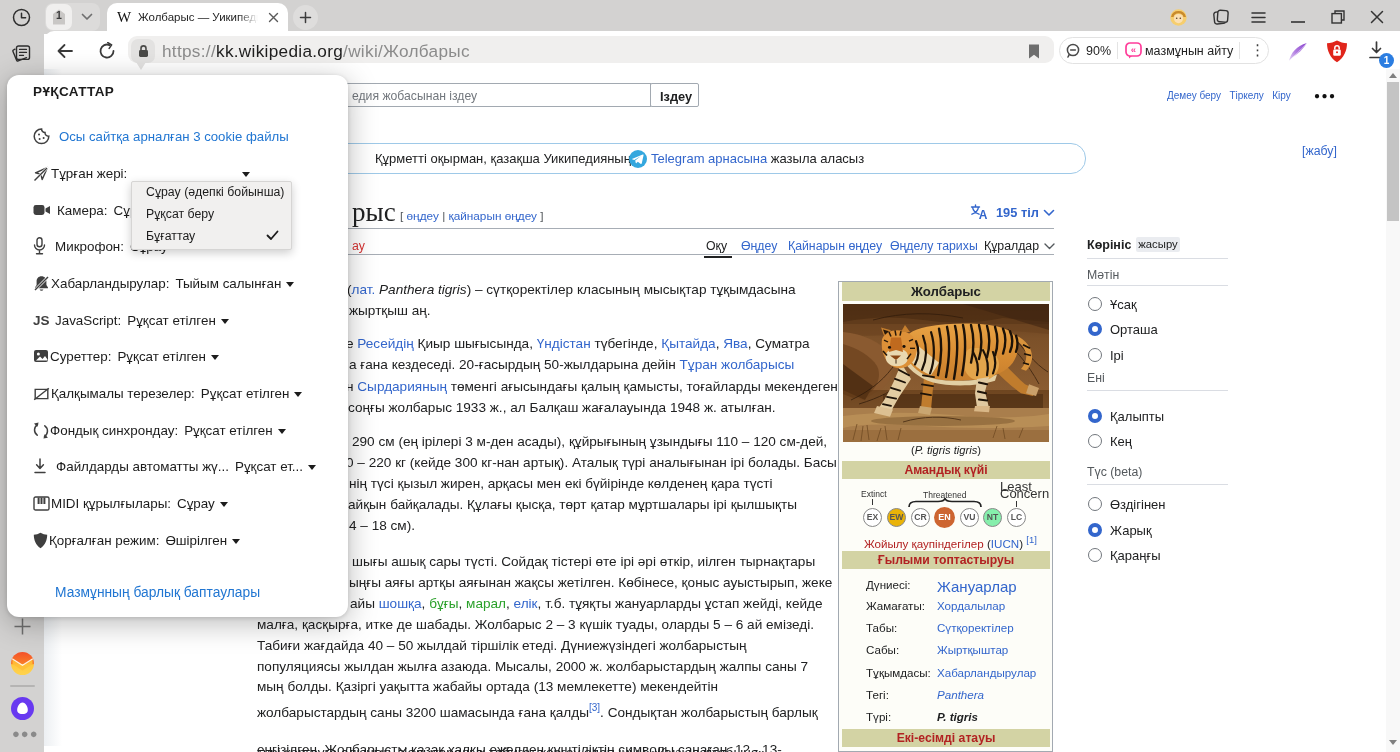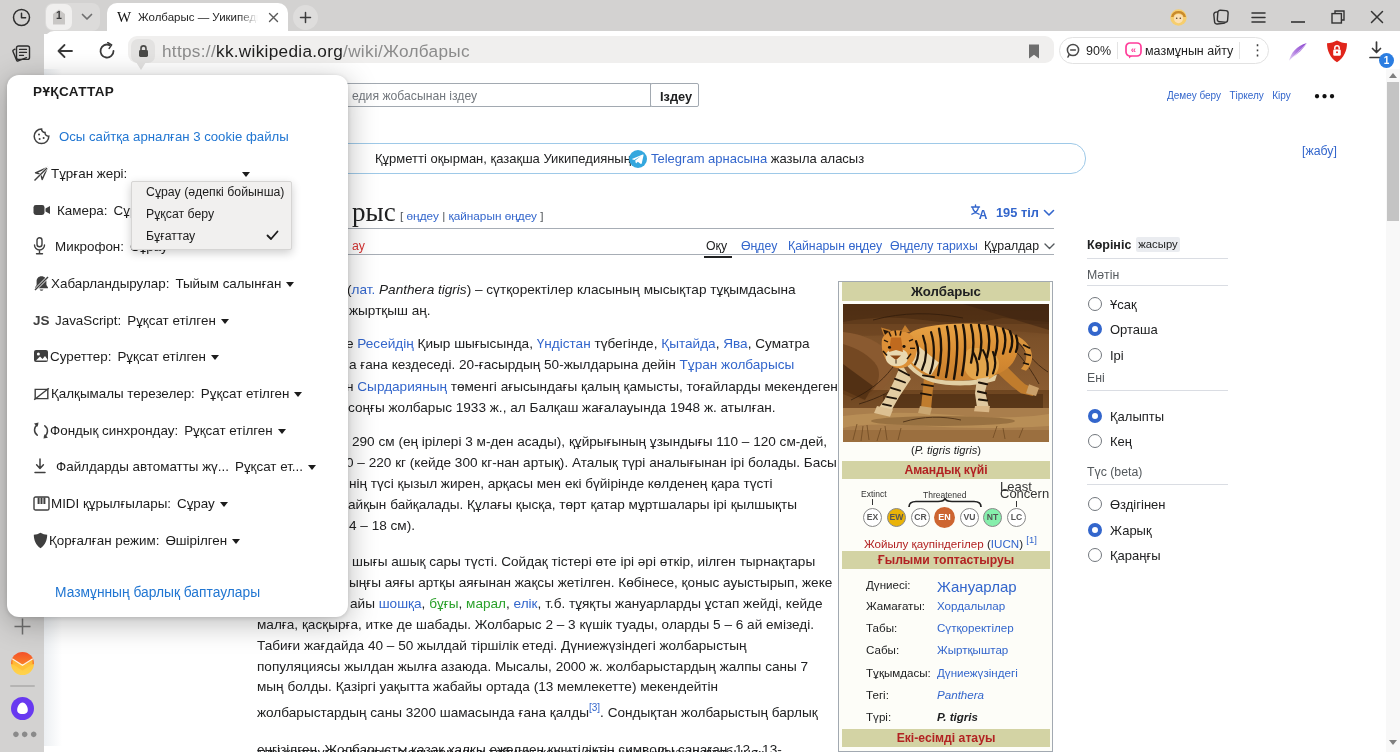--- a/index.html
+++ b/index.html
@@ -279,21 +279,21 @@
 
   <div class="abs nw" style="left:866px;top:578px;font-size:11.6px;color:#202122;">Дүниесі:</div>
   <div class="abs nw" style="left:937px;top:578px;font-size:15px;color:#3366cc;">Жануарлар</div>
   <div class="abs nw" style="left:866px;top:599px;font-size:11.6px;color:#202122;">Жамағаты:</div>
   <div class="abs nw" style="left:937px;top:599px;font-size:11.6px;color:#3366cc;">Хордалылар</div>
   <div class="abs nw" style="left:866px;top:621px;font-size:11.6px;color:#202122;">Табы:</div>
   <div class="abs nw" style="left:937px;top:621px;font-size:11.6px;color:#3366cc;">Сүтқоректілер</div>
   <div class="abs nw" style="left:866px;top:643px;font-size:11.6px;color:#202122;">Сабы:</div>
   <div class="abs nw" style="left:937px;top:643px;font-size:11.6px;color:#3366cc;">Жыртқыштар</div>
   <div class="abs nw" style="left:866px;top:666px;font-size:11.6px;color:#202122;">Тұқымдасы:</div>
-  <div class="abs nw" style="left:937px;top:666px;font-size:11.6px;color:#3366cc;">Дүниежүзіндегі</div>
+  <div class="abs nw" style="left:937px;top:666px;font-size:11.6px;color:#3366cc;">Хабарландырулар</div>
   <div class="abs nw" style="left:866px;top:688px;font-size:11.6px;color:#202122;">Тегі:</div>
   <div class="abs nw it" style="left:937px;top:688px;font-size:11.6px;color:#3366cc;">Panthera</div>
   <div class="abs nw" style="left:866px;top:710px;font-size:11.6px;color:#202122;">Түрі:</div>
   <div class="abs nw it" style="left:937px;top:710px;font-size:11.6px;font-weight:bold;color:#202122;">P. tigris</div>
 
   <div class="abs" style="left:842px;top:729px;width:208px;height:18px;background:#d3d3a4;text-align:center;font-size:12.2px;font-weight:bold;color:#b22222;line-height:18px;">Екі-есімді атауы</div>
 </div>
 
 <div id="appearance">
   <div class="abs nw" style="left:1087px;top:238px;font-size:12.5px;font-weight:bold;color:#202122;">Көрініс</div>

